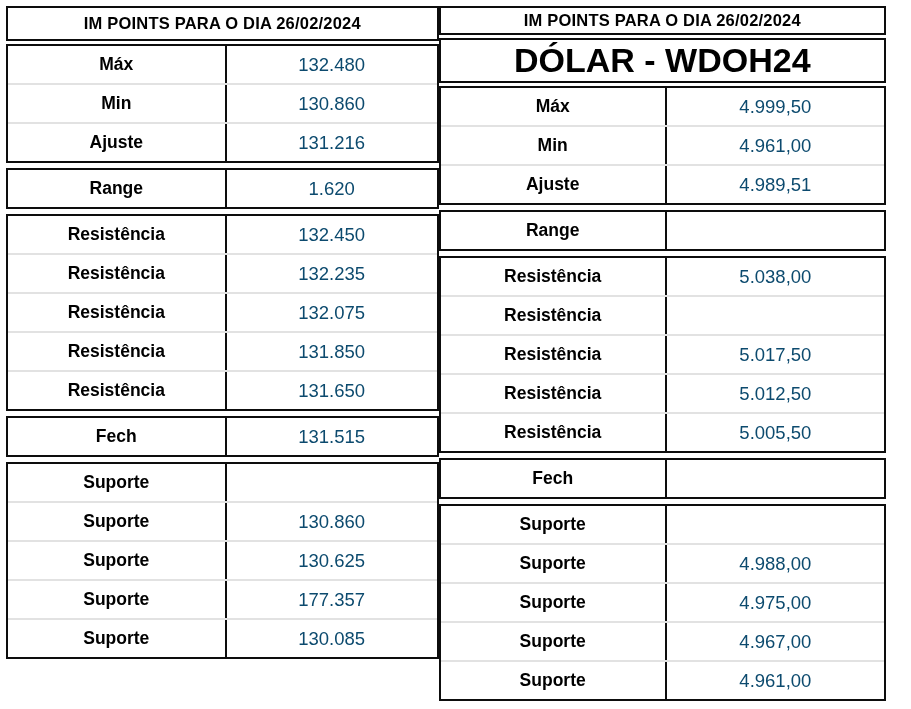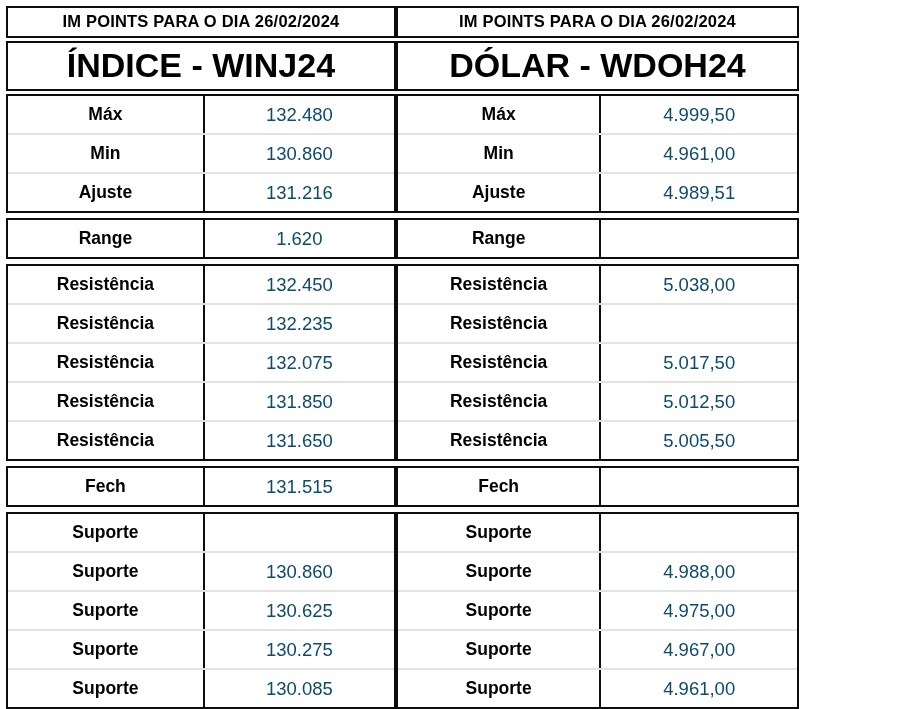--- a/index.html
+++ b/index.html
@@ -6,21 +6,21 @@
     margin: 0;
     padding: 0;
     background: #ffffff;
     width: 911px;
     height: 709px;
     overflow: hidden;
     font-family: "Liberation Sans", "DejaVu Sans", sans-serif;
   }
   .page {
     box-sizing: border-box;
-    width: 799px;
+    width: 886px;
     height: 709px;
     padding: 6px 0 0 6px;
     display: flex;
   }
   .half {
     display: flex;
     flex-direction: column;
   }
   .half.left  { width: 440px; }
   .half.right { width: 455px; }
@@ -46,21 +46,21 @@
     margin-bottom: 3px;
     display: flex;
     align-items: center;
     justify-content: center;
     font-weight: bold;
     font-size: 34px;
     color: #000000;
     white-space: nowrap;
   }
   .box.sec { margin-bottom: 5px; }
-  .box.sec:last-child { margin-bottom: 0; }
+  .box.sec:last-child { margin-bottom: 8px; }
   .row {
     display: flex;
     height: 37px;
   }
   .row + .row { border-top: 2px solid #e2e2e2; }
   .cell {
     box-sizing: border-box;
     display: flex;
     align-items: center;
     justify-content: center;
@@ -79,21 +79,20 @@
     color: #0c4a6e;
   }
 </style>
 </head>
 <body>
 
 <div class="page">
 
   <div class="half left">
     <div class="box hdr">IM POINTS PARA O DIA 26/02/2024</div>
-    <div class="box ttl">ÍNDICE - WINJ24</div>
     <div>
         <div class="box sec">
           <div class="row">
             <div class="cell label">Máx</div>
             <div class="cell value">132.480</div>
           </div>
           <div class="row">
             <div class="cell label">Min</div>
             <div class="cell value">130.860</div>
           </div>
@@ -143,21 +142,21 @@
           <div class="row">
             <div class="cell label">Suporte</div>
             <div class="cell value">130.860</div>
           </div>
           <div class="row">
             <div class="cell label">Suporte</div>
             <div class="cell value">130.625</div>
           </div>
           <div class="row">
             <div class="cell label">Suporte</div>
-            <div class="cell value">130.275</div>
+            <div class="cell value">177.357</div>
           </div>
           <div class="row">
             <div class="cell label">Suporte</div>
             <div class="cell value">130.085</div>
           </div>
         </div>
       </div>
   </div>
 
   <div class="half right">

